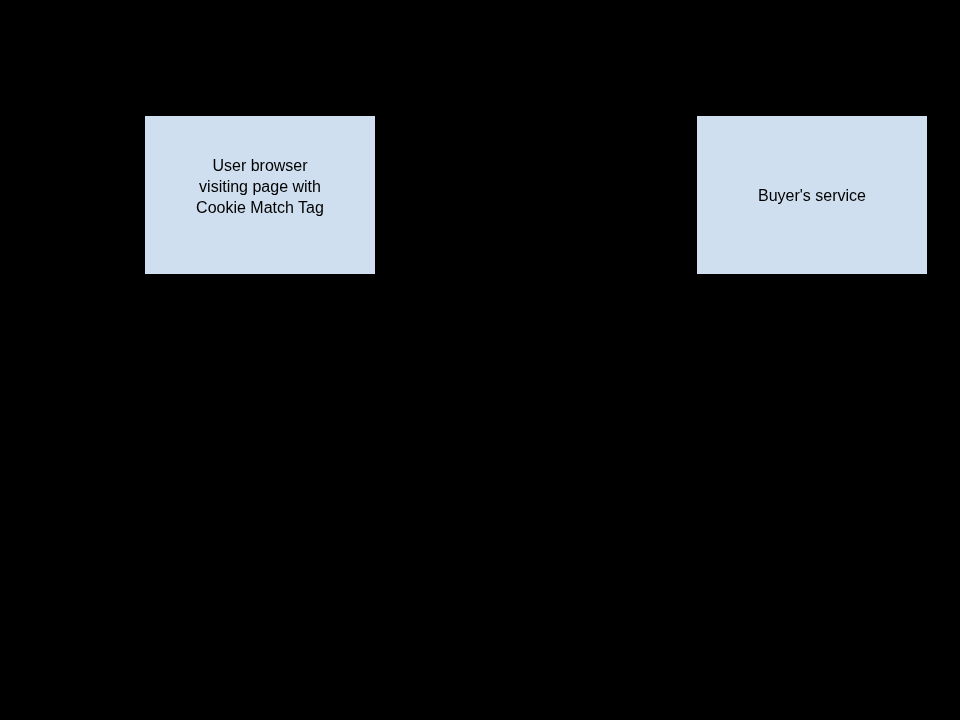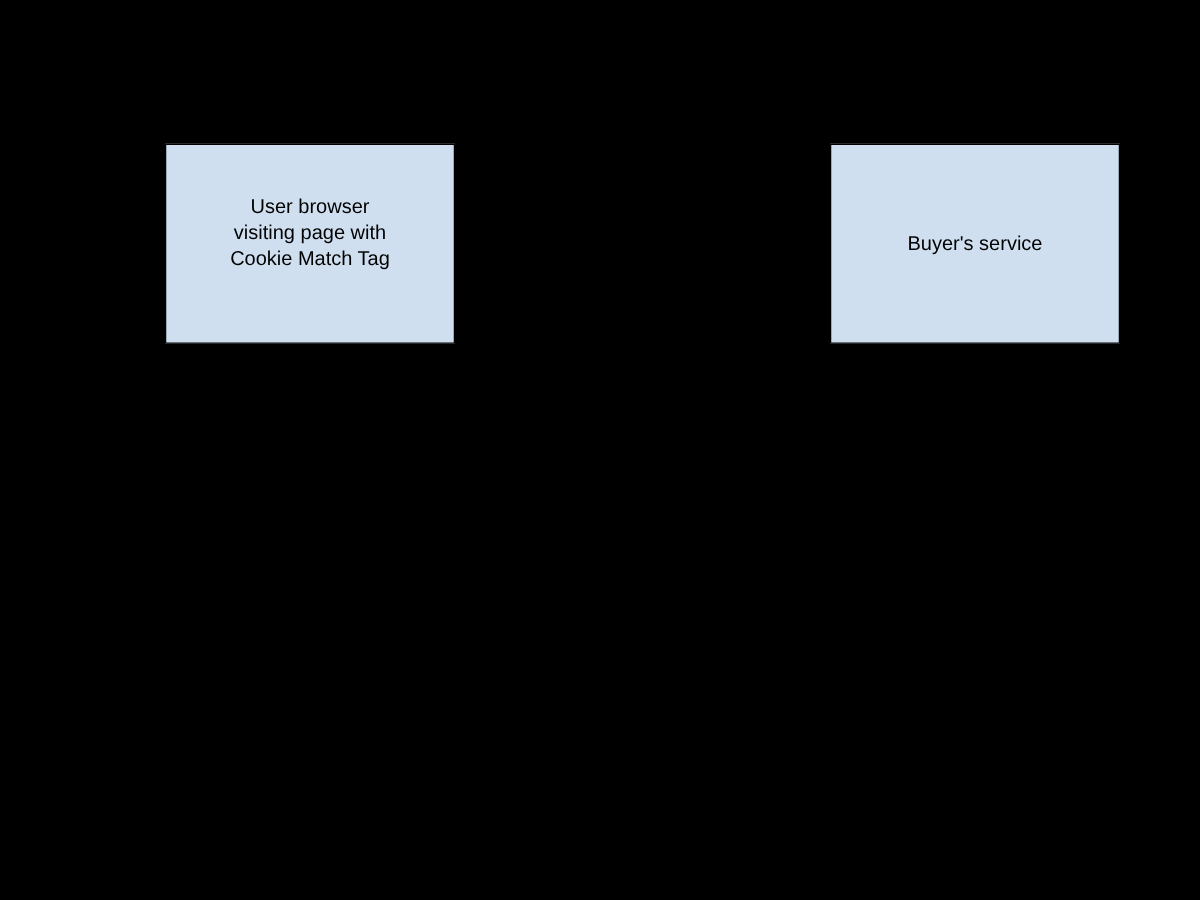--- a/index.html
+++ b/index.html
@@ -34,28 +34,28 @@
     color: #000000;
     font-size: 16px;
     line-height: 21px;
     font-family: "Liberation Sans", "DejaVu Sans", sans-serif;
     white-space: pre-line;
     letter-spacing: 0;
     padding: 0 4px;
   }
   
   #node-user-browser {
-    left: 132px;
+    left: 144px;
     top: 115px;
     width: 232px;
     height: 160px;
   }
   
   #node-buyers-service {
-    left: 664px;
+    left: 696px;
     top: 115px;
     width: 232px;
     height: 160px;
   }
   
   #node-google-cms {
     left: 140px;
     top: 492px;
     width: 231px;
     height: 161px;

